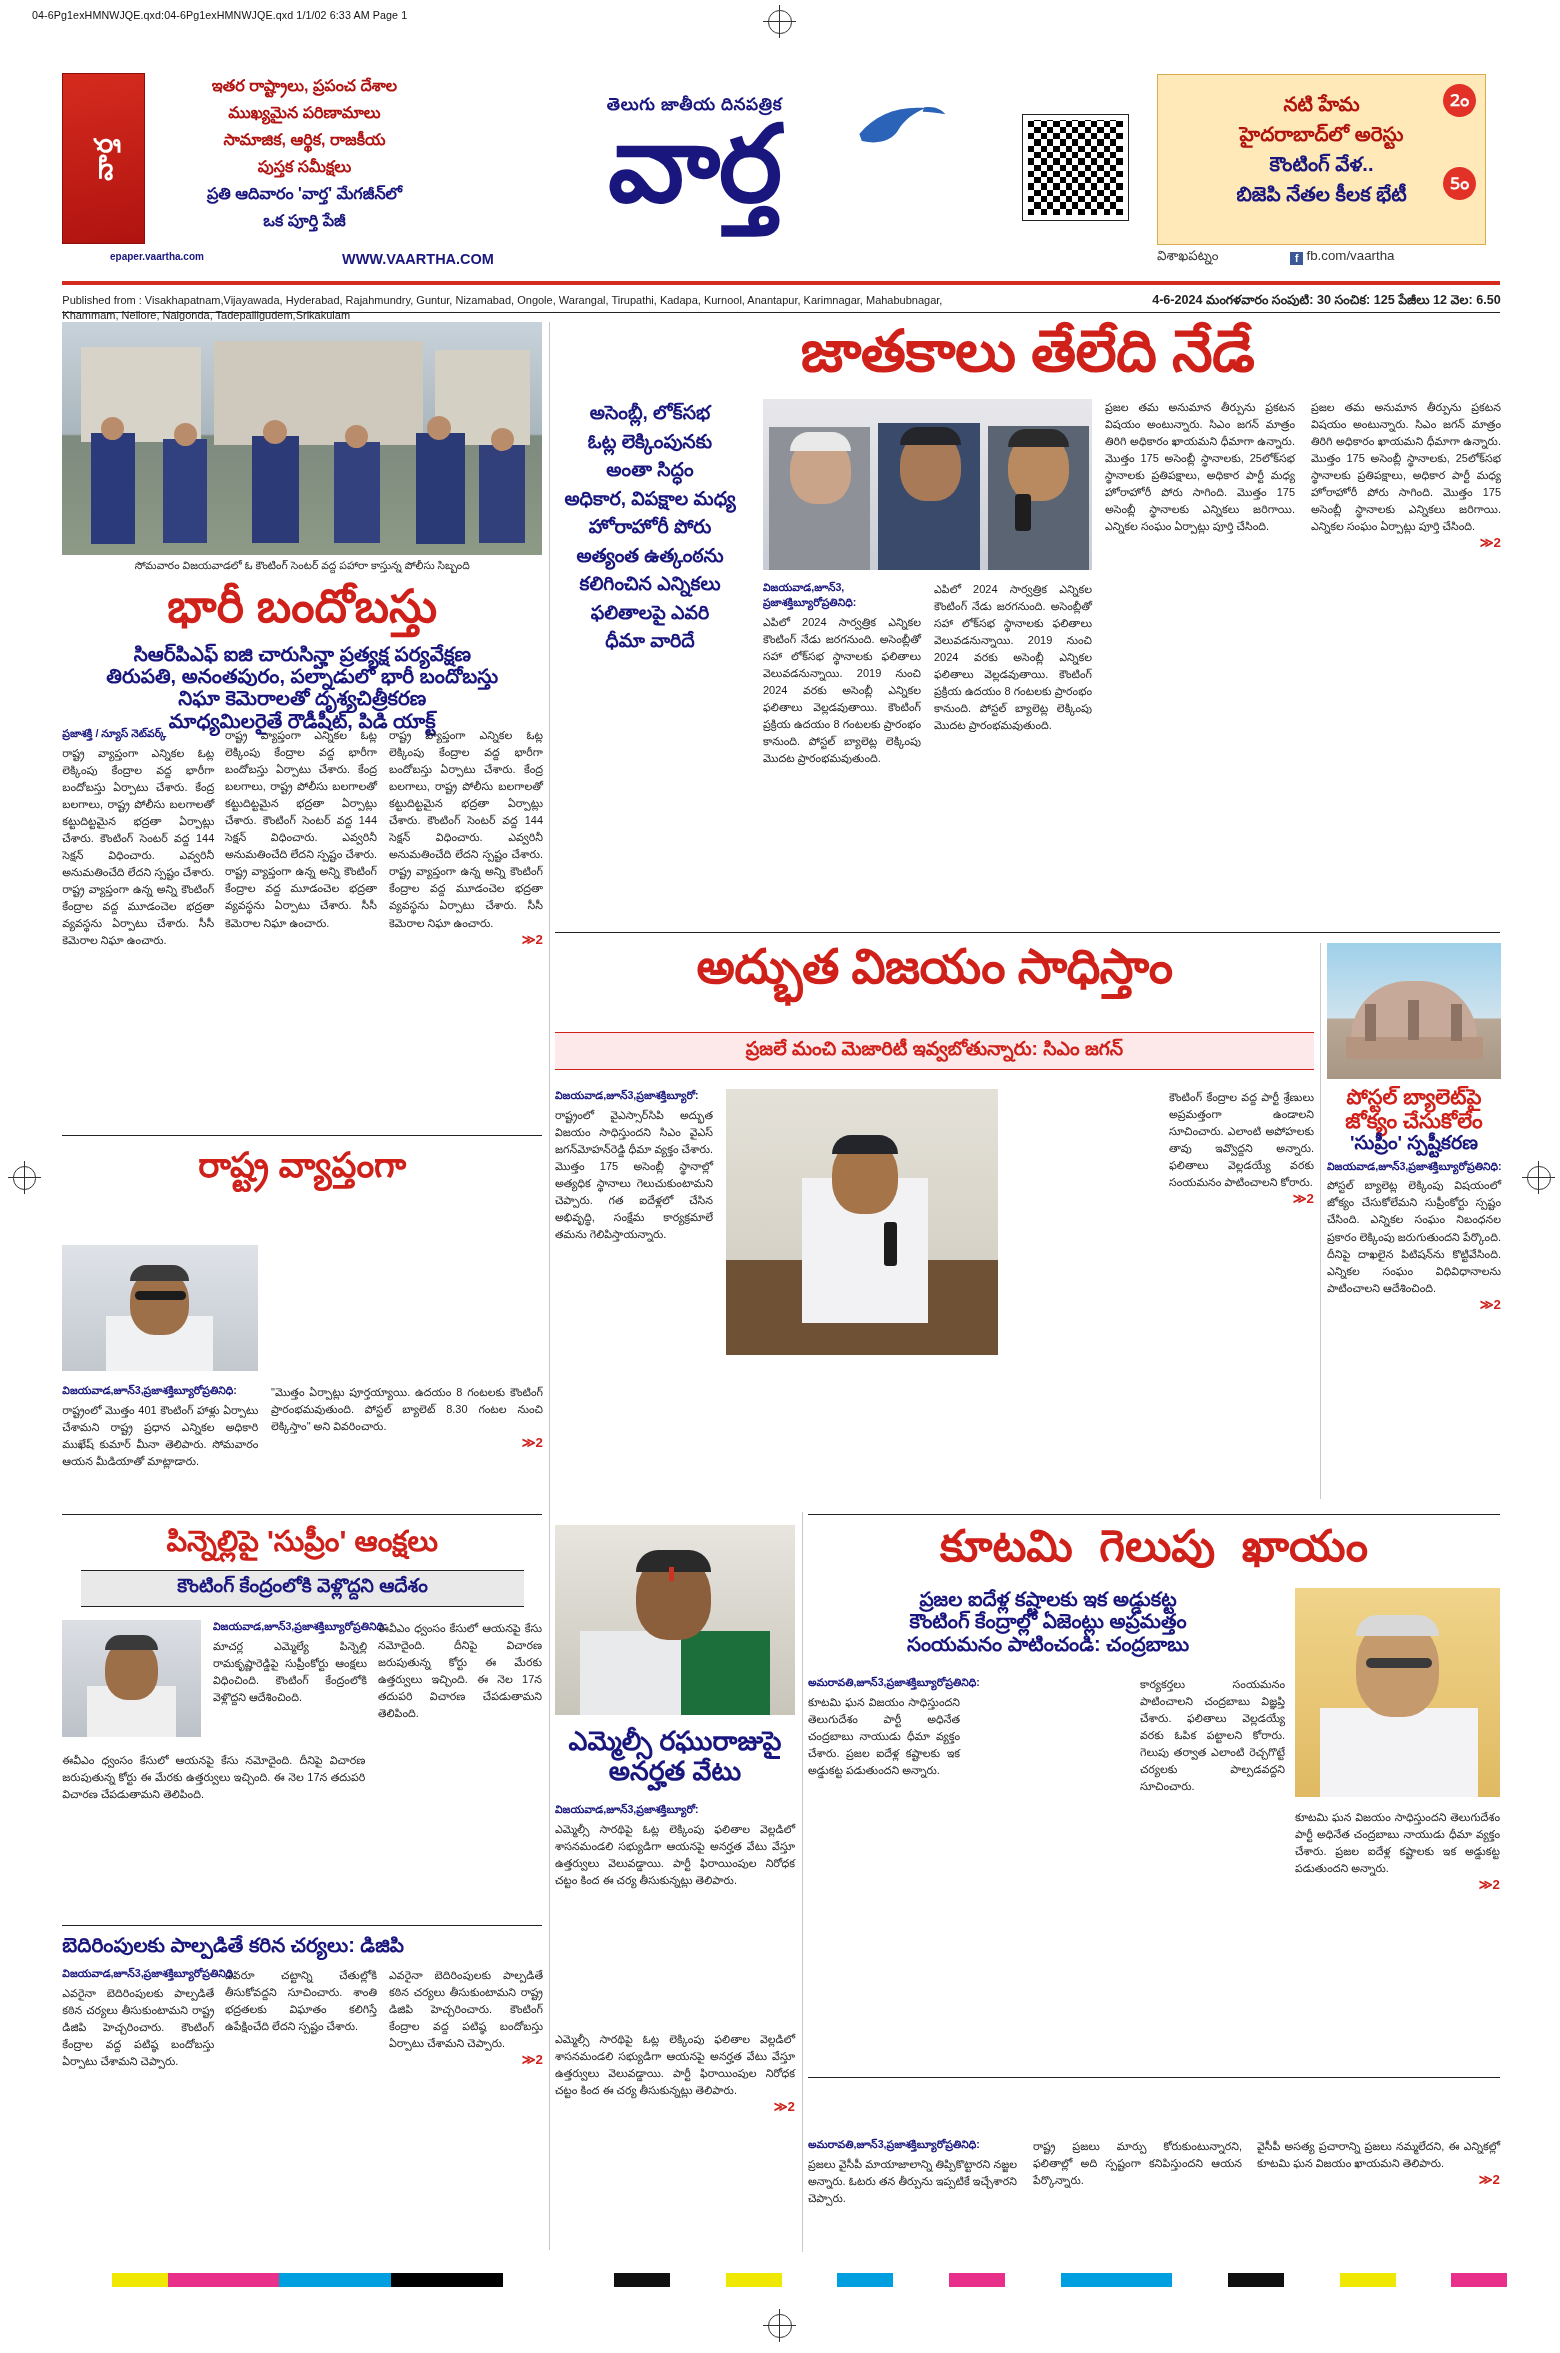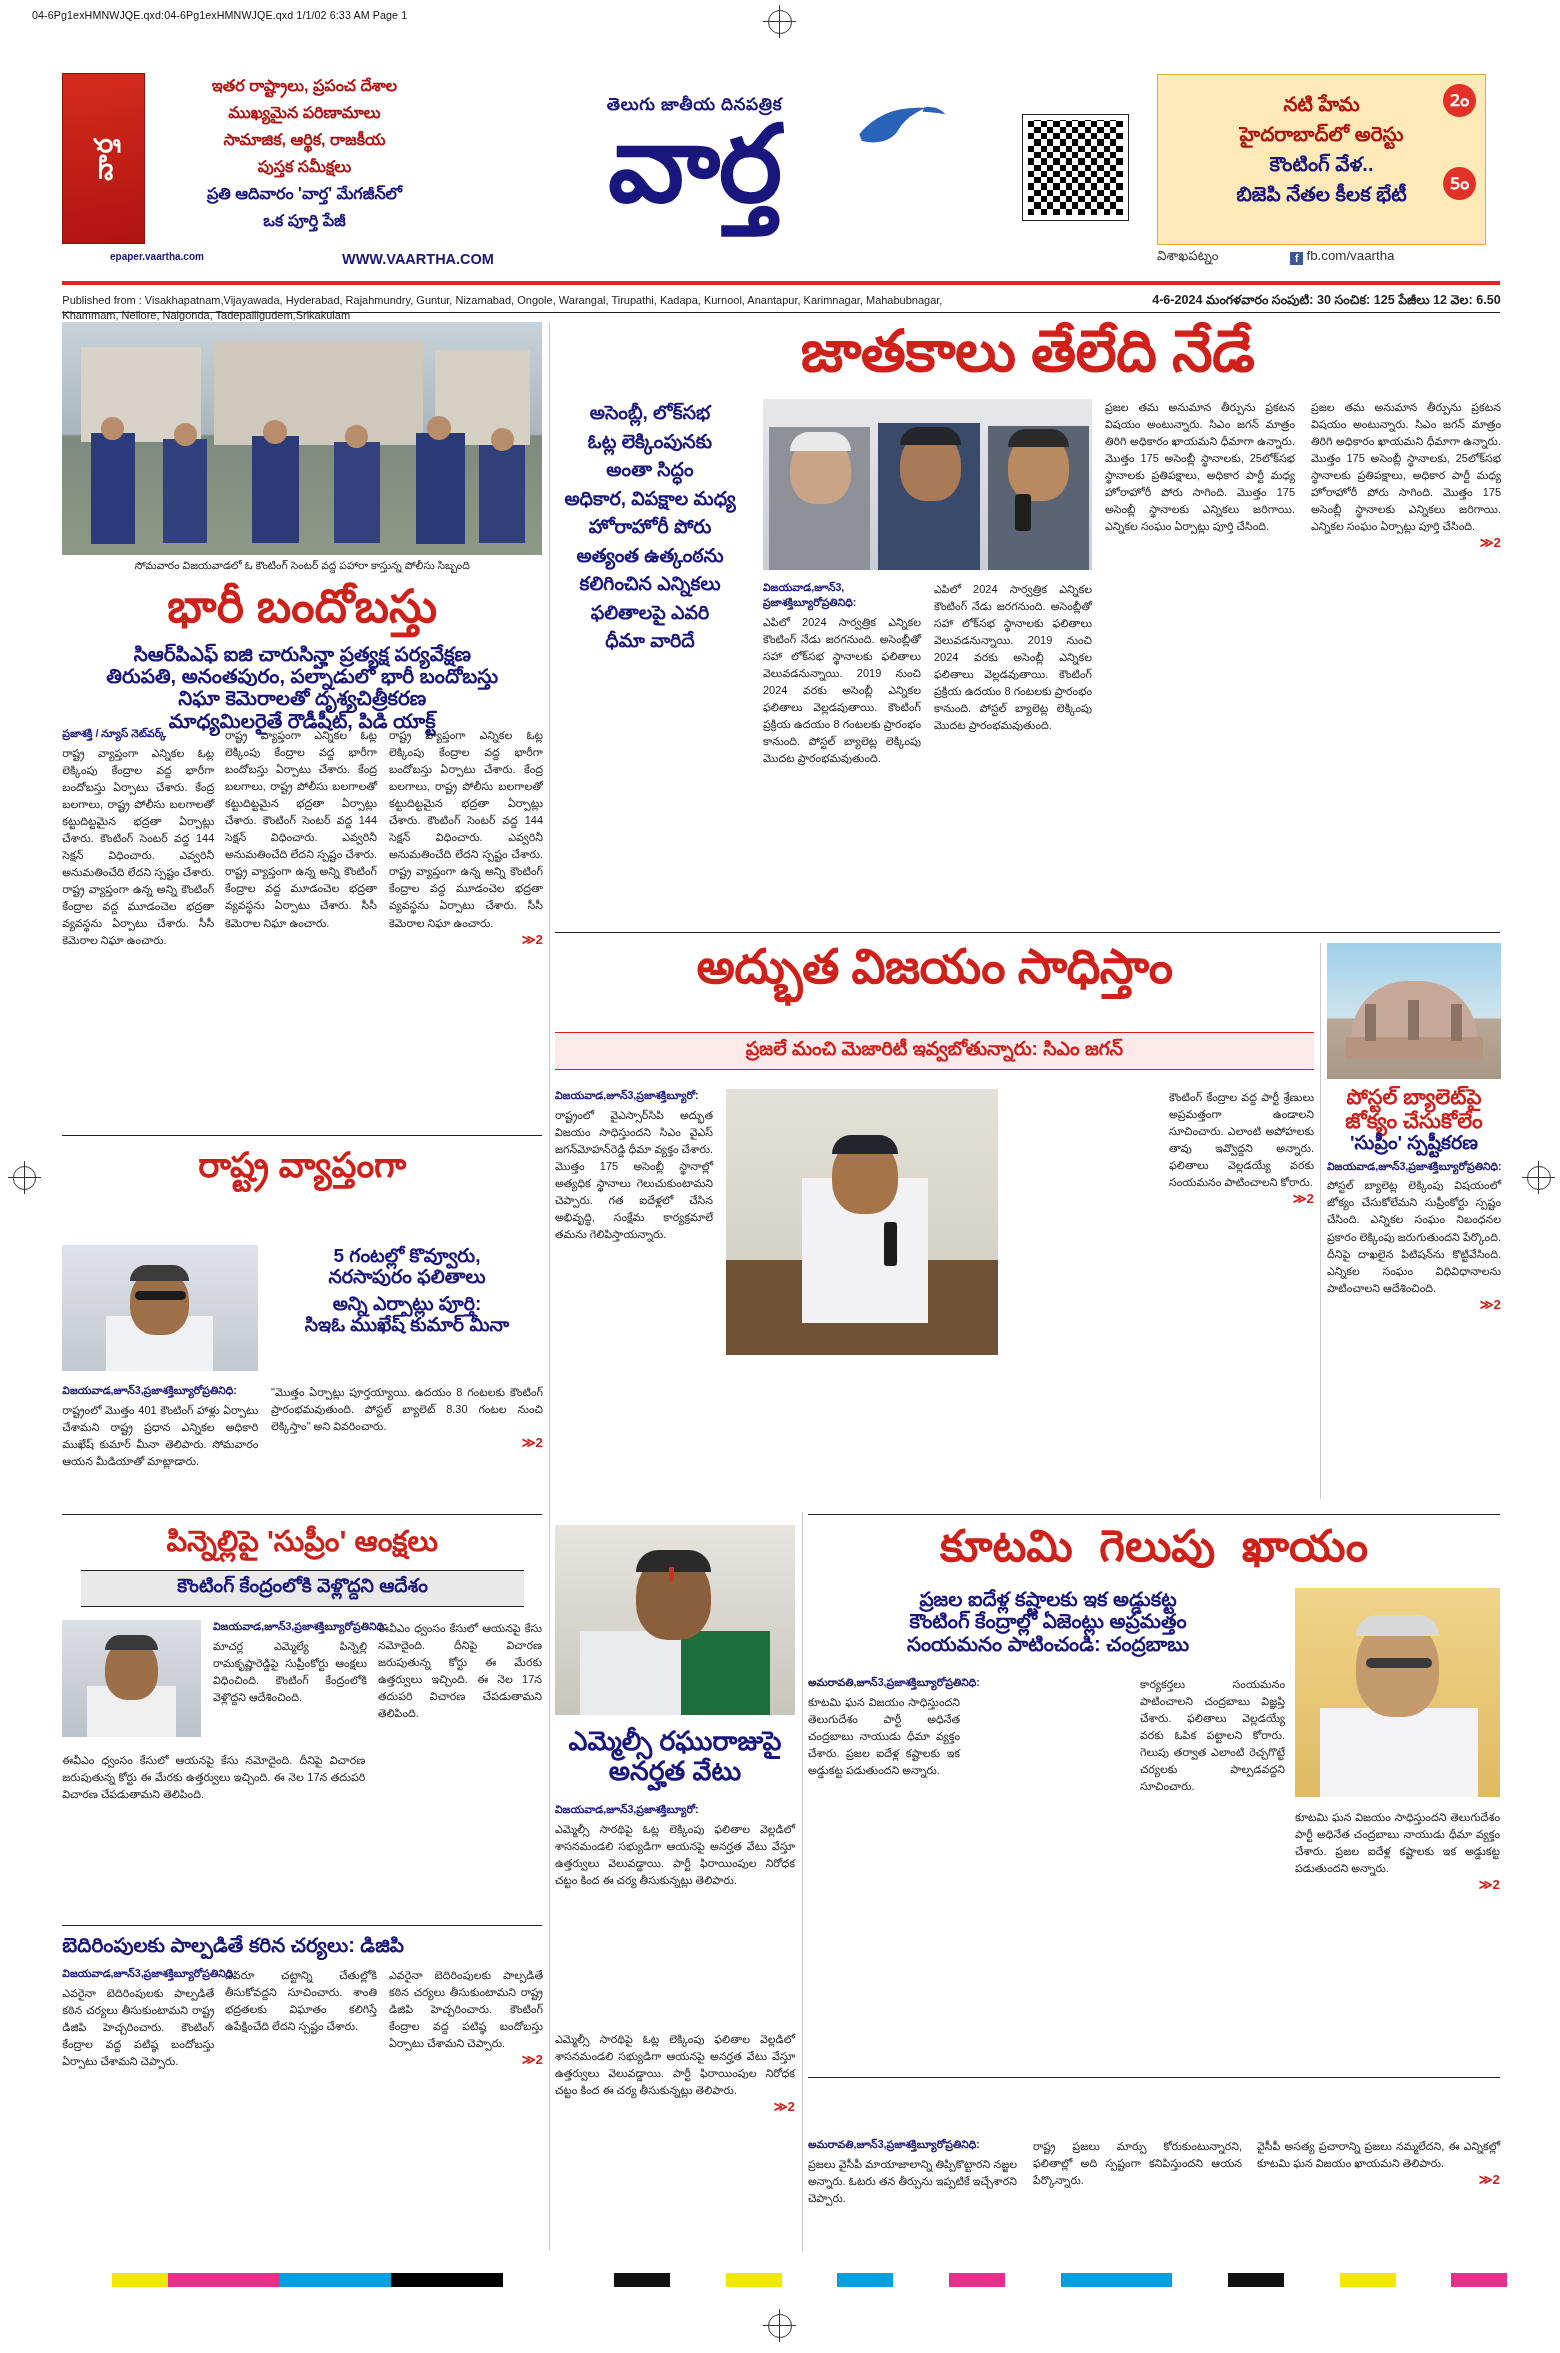--- a/index.html
+++ b/index.html
@@ -553,26 +553,20 @@
     <div class="box" style="left:6.3px; top:1187px; width:196px;">
       <div class="photo" style="height:126px;">
         <div style="position:absolute;inset:0;background:linear-gradient(180deg,#dfe3e8,#c3c8cf);"></div>
         <div style="position:absolute;left:44px;top:71px;width:107px;height:60px;background:#f0f1f3;"></div>
         <div class="face" style="left:68px;top:24px;width:59px;height:66px;background:#9d7049;border-radius:48% 48% 42% 42%;"></div>
         <div style="position:absolute;left:68px;top:20px;width:59px;height:16.4px;background:#3b3b3b;border-radius:25px 25px 0 0;"></div>
         <div style="position:absolute;left:73px;top:46px;width:51px;height:8.9px;background:#1c1c1c;border-radius:4.4px;"></div>
       </div>
     </div>
 
-    <div class="box" style="left:215px; top:1187px; width:272px;">
-      <div class="hl-blue" style="font-size:19px;">5 గంటల్లో కొవ్వూరు,</div>
-      <div class="hl-blue" style="font-size:19px;">నరసాపురం ఫలితాలు</div>
-      <div class="hl-blue" style="font-size:19px; margin-top:5px;">అన్ని ఎర్పాట్లు పూర్తి:</div>
-      <div class="hl-blue" style="font-size:19px;">సిఇఓ ముఖేష్ కుమార్ మీనా</div>
-    </div>
 
     <div class="box" style="left:6.3px; top:1326px; width:196px;">
       <div class="byline">విజయవాడ,జూన్3,ప్రజాశక్తిబ్యూరోప్రతినిధి:</div>
       <div class="body-text">రాష్ట్రంలో మొత్తం 401 కౌంటింగ్ హాళ్లు ఏర్పాటు చేశామని రాష్ట్ర ప్రధాన ఎన్నికల అధికారి ముఖేష్ కుమార్ మీనా తెలిపారు. సోమవారం ఆయన మీడియాతో మాట్లాడారు.</div>
     </div>
     <div class="box" style="left:215px; top:1326px; width:272px;">
       <div class="body-text">"మొత్తం ఏర్పాట్లు పూర్తయ్యాయి. ఉదయం 8 గంటలకు కౌంటింగ్ ప్రారంభమవుతుంది. పోస్టల్ బ్యాలెట్ 8.30 గంటల నుంచి లెక్కిస్తాం" అని వివరించారు.</div>
       <div class="jump">≫2</div>
     </div>
 

